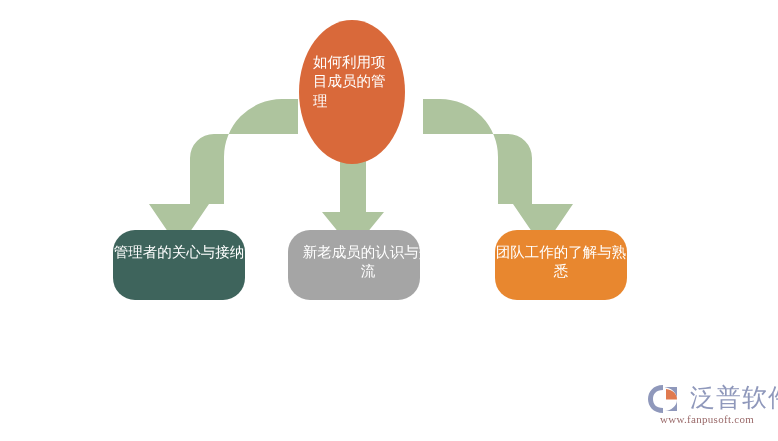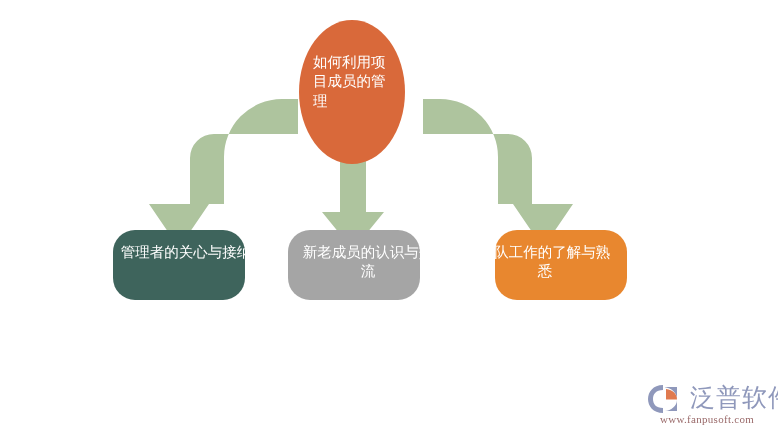--- a/index.html
+++ b/index.html
@@ -44,23 +44,23 @@
     width: 86px;
     font-size: 14.5px;
     text-align: left;
   }
   .leaf-text {
     width: 132px;
     font-size: 14.5px;
     text-align: center;
     top: 243px;
   }
-  #leaf-text-0 { left: 104px; padding-left: 16px; }
+  #leaf-text-0 { left: 113px; }
   #leaf-text-1 { left: 288px; margin-left: 14px; }
-  #leaf-text-2 { left: 468px; padding-left: 11px; }
+  #leaf-text-2 { left: 495px; }
 
   
   #logo {
     position: absolute;
     left: 647px;
     top: 381px;
     width: 128px;
     height: 56px;
   }
   #logo-mark {

